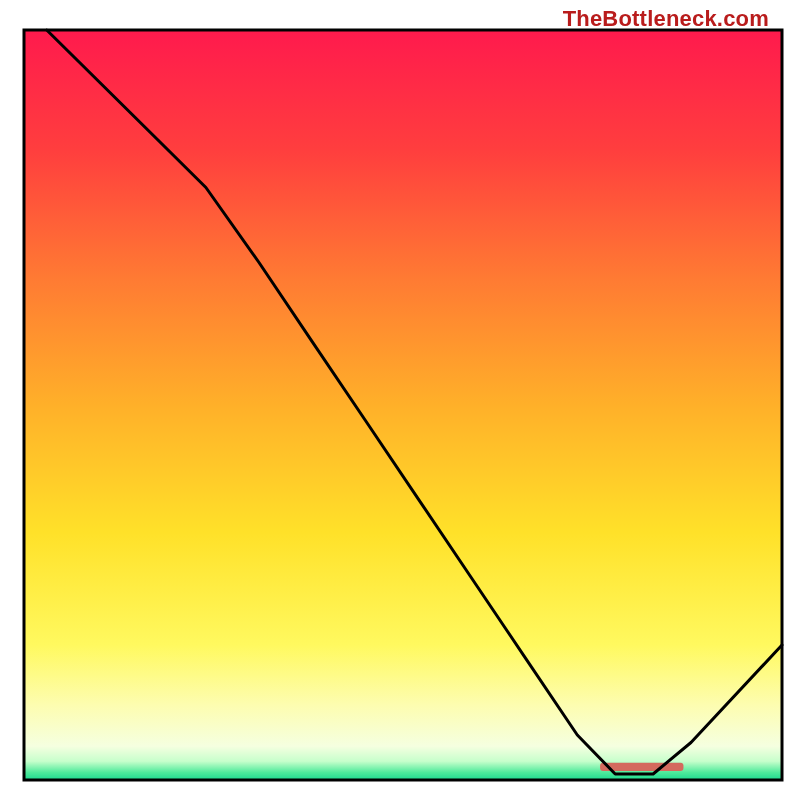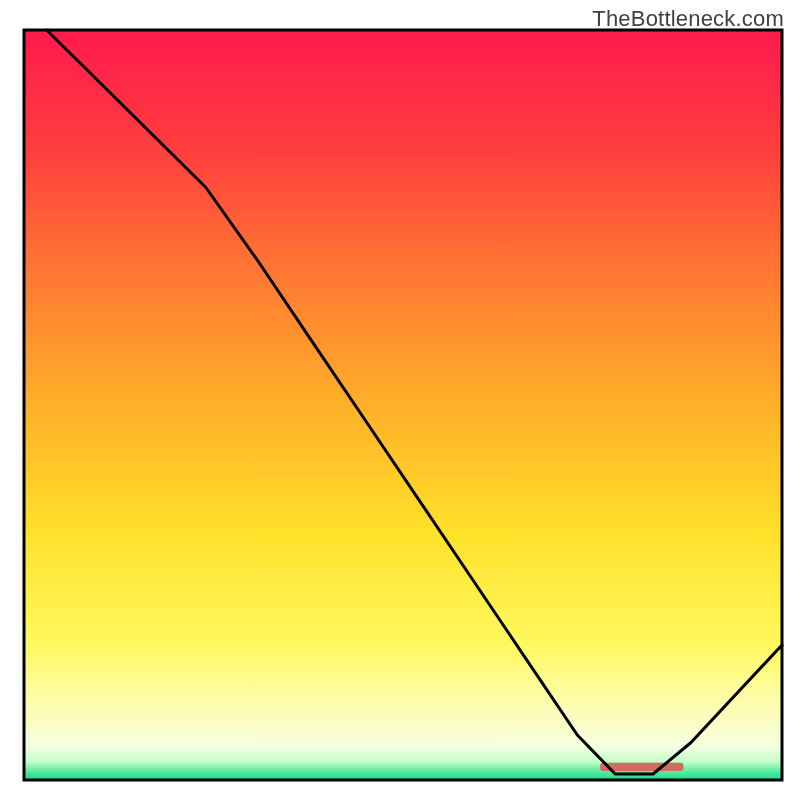--- a/index.html
+++ b/index.html
@@ -12,24 +12,24 @@
     font-family: Arial, Helvetica, sans-serif;
   }
   .wrap {
     position: relative;
     width: 800px;
     height: 800px;
   }
   .attribution {
     position: absolute;
     top: 6px;
-    right: 16px;
+    right: 31px;
     font-size: 22px;
-    color: #404040;
-    font-weight: 400;
+    color: #b91c1c;
+    font-weight: 700;
     letter-spacing: 0.2px;
   }
   svg.chart {
     position: absolute;
     left: 0;
     top: 0;
   }
 </style>
 </head>
 <body>

